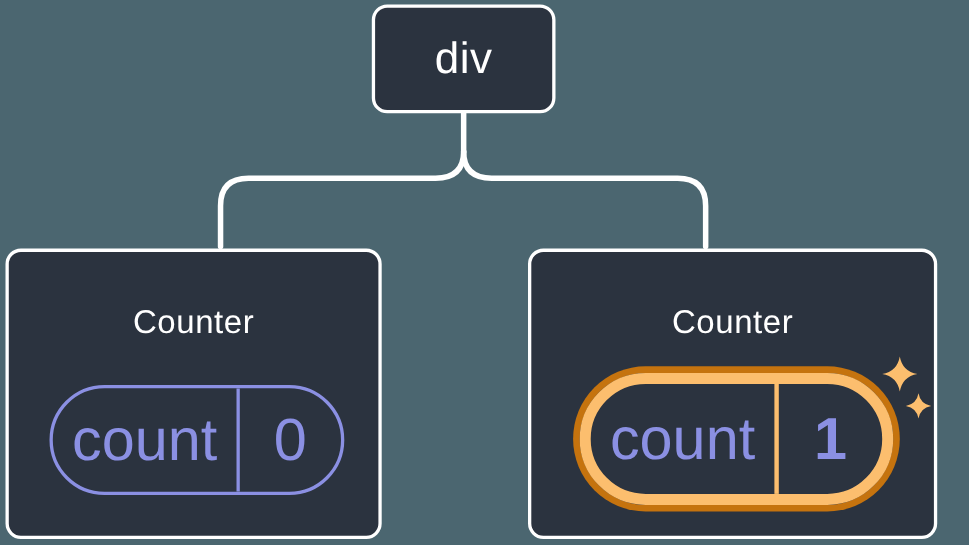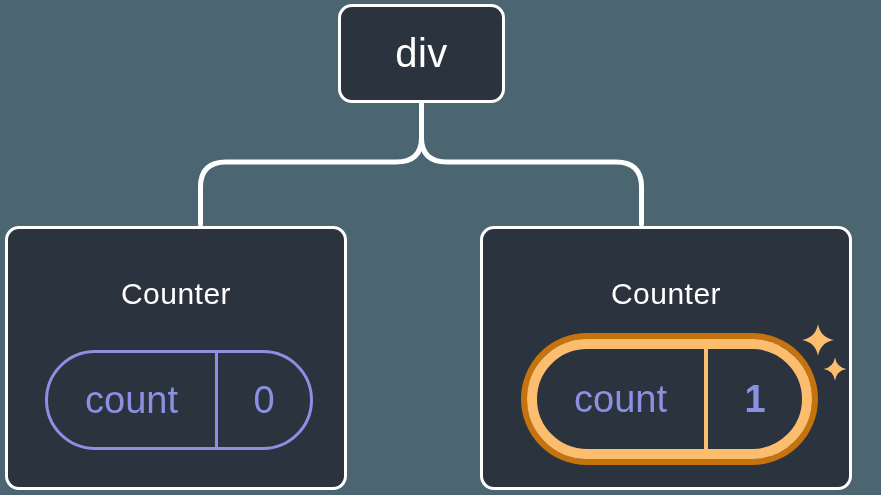--- a/index.html
+++ b/index.html
@@ -100,21 +100,21 @@
   .pill.plain .pill-value-section {
     width: 92px;
     border-left: 3px solid var(--state-accent, #8b90e3);
   }
   .pill.highlighted .pill-value-section {
     width: 94px;
     border-left: 4px solid var(--highlight-light, #fcbe6e);
   }
   .pill-text {
     color: var(--state-accent, #8b90e3);
-    font-size: 38px;
+    font-size: 54px;
   }
   .pill-text.bold {
     font-weight: 700;
   }
   .sparkles {
     position: absolute;
     left: 314px; top: 90px;
     width: 56px; height: 64px;
     z-index: 3;
   }

